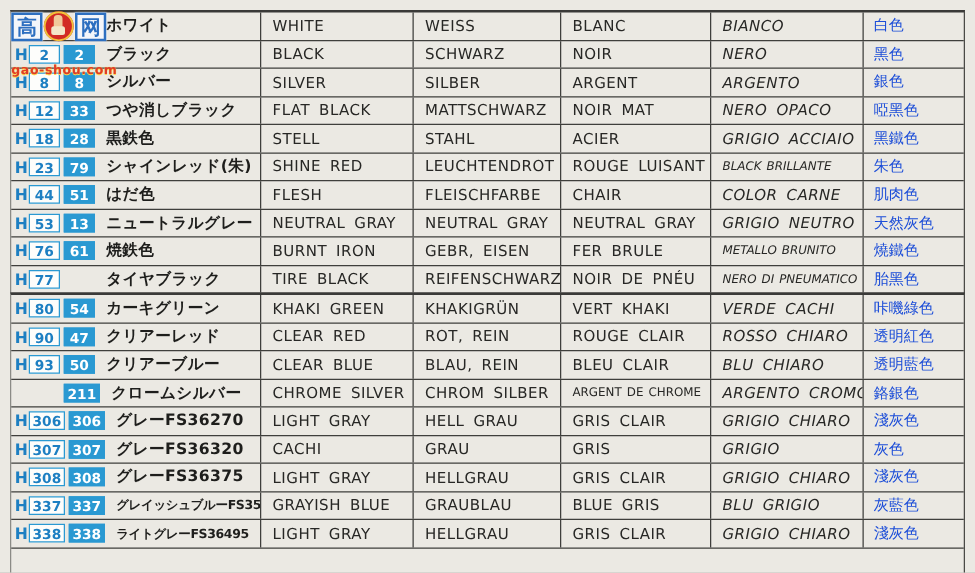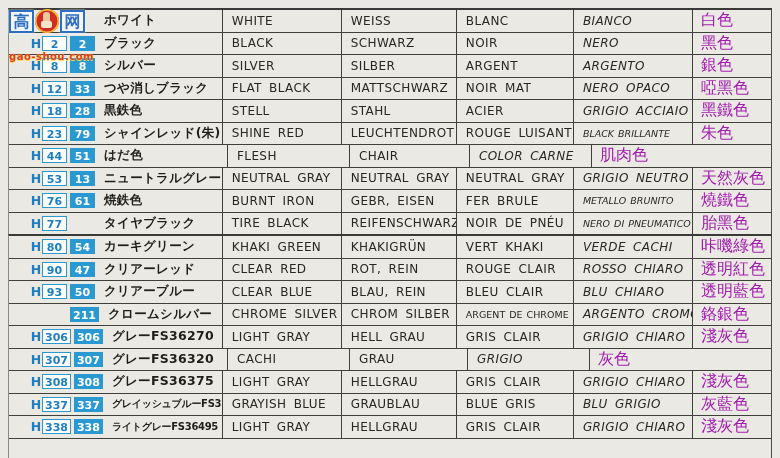--- a/index.html
+++ b/index.html
@@ -34,37 +34,37 @@
   .row:last-child{border-bottom:none;}
   .cell{
     box-sizing:border-box;
     display:flex;
     align-items:center;
     overflow:hidden;
     white-space:nowrap;
     color:#272725;
   }
   .cell + .cell{border-left:1px solid #3f3f3c;}
-  .c0{width:199px;padding-left:2px;margin-left:19px;}
+  .c0{width:199px;padding-left:2px;}
   .c1{width:122px;}
   .c2{width:118px;}
   .c3{width:120px;}
   .c4{width:122px;font-style:italic;}
   .c5{width:81px;}
   .lat{
     padding-left:9px;
     font-size:12px;
     letter-spacing:0.4px;
     word-spacing:3px;
   }
   .lat.xs{font-size:9.5px;letter-spacing:0;word-spacing:1px;}
   .zh{
     padding-left:8px;
-    font-size:16px;
-    color:#a21caf;
+    font-size:12px;
+    color:#1d4ed8;
   }
   
   .hletter{
     display:inline-block;
     width:12px;
     color:#1d7fc2;
     font-weight:bold;
     font-size:12.5px;
     text-align:center;
     flex:0 0 auto;
@@ -244,20 +244,21 @@
     <div class="cell c5 zh">朱色</div>
   </div>
         <div class="row">
     <div class="cell c0">
       <span class="hletter">H</span>
       <span class="box outline">44</span>
       <span class="box solid">51</span>
       <span class="jp">はだ色</span>
     </div>
     <div class="cell c1 lat">FLESH</div>
+    <div class="cell c2 lat">FLEISCHFARBE</div>
     <div class="cell c3 lat">CHAIR</div>
     <div class="cell c4 lat">COLOR CARNE</div>
     <div class="cell c5 zh">肌肉色</div>
   </div>
         <div class="row">
     <div class="cell c0">
       <span class="hletter">H</span>
       <span class="box outline">53</span>
       <span class="box solid">13</span>
       <span class="jp">ニュートラルグレー</span>
@@ -363,20 +364,21 @@
   </div>
         <div class="row">
     <div class="cell c0">
       <span class="hletter">H</span>
       <span class="box outline">307</span>
       <span class="box solid">307</span>
       <span class="jp">グレーFS36320</span>
     </div>
     <div class="cell c1 lat">CACHI</div>
     <div class="cell c2 lat">GRAU</div>
+    <div class="cell c3 lat">GRIS</div>
     <div class="cell c4 lat">GRIGIO</div>
     <div class="cell c5 zh">灰色</div>
   </div>
         <div class="row">
     <div class="cell c0">
       <span class="hletter">H</span>
       <span class="box outline">308</span>
       <span class="box solid">308</span>
       <span class="jp">グレーFS36375</span>
     </div>

